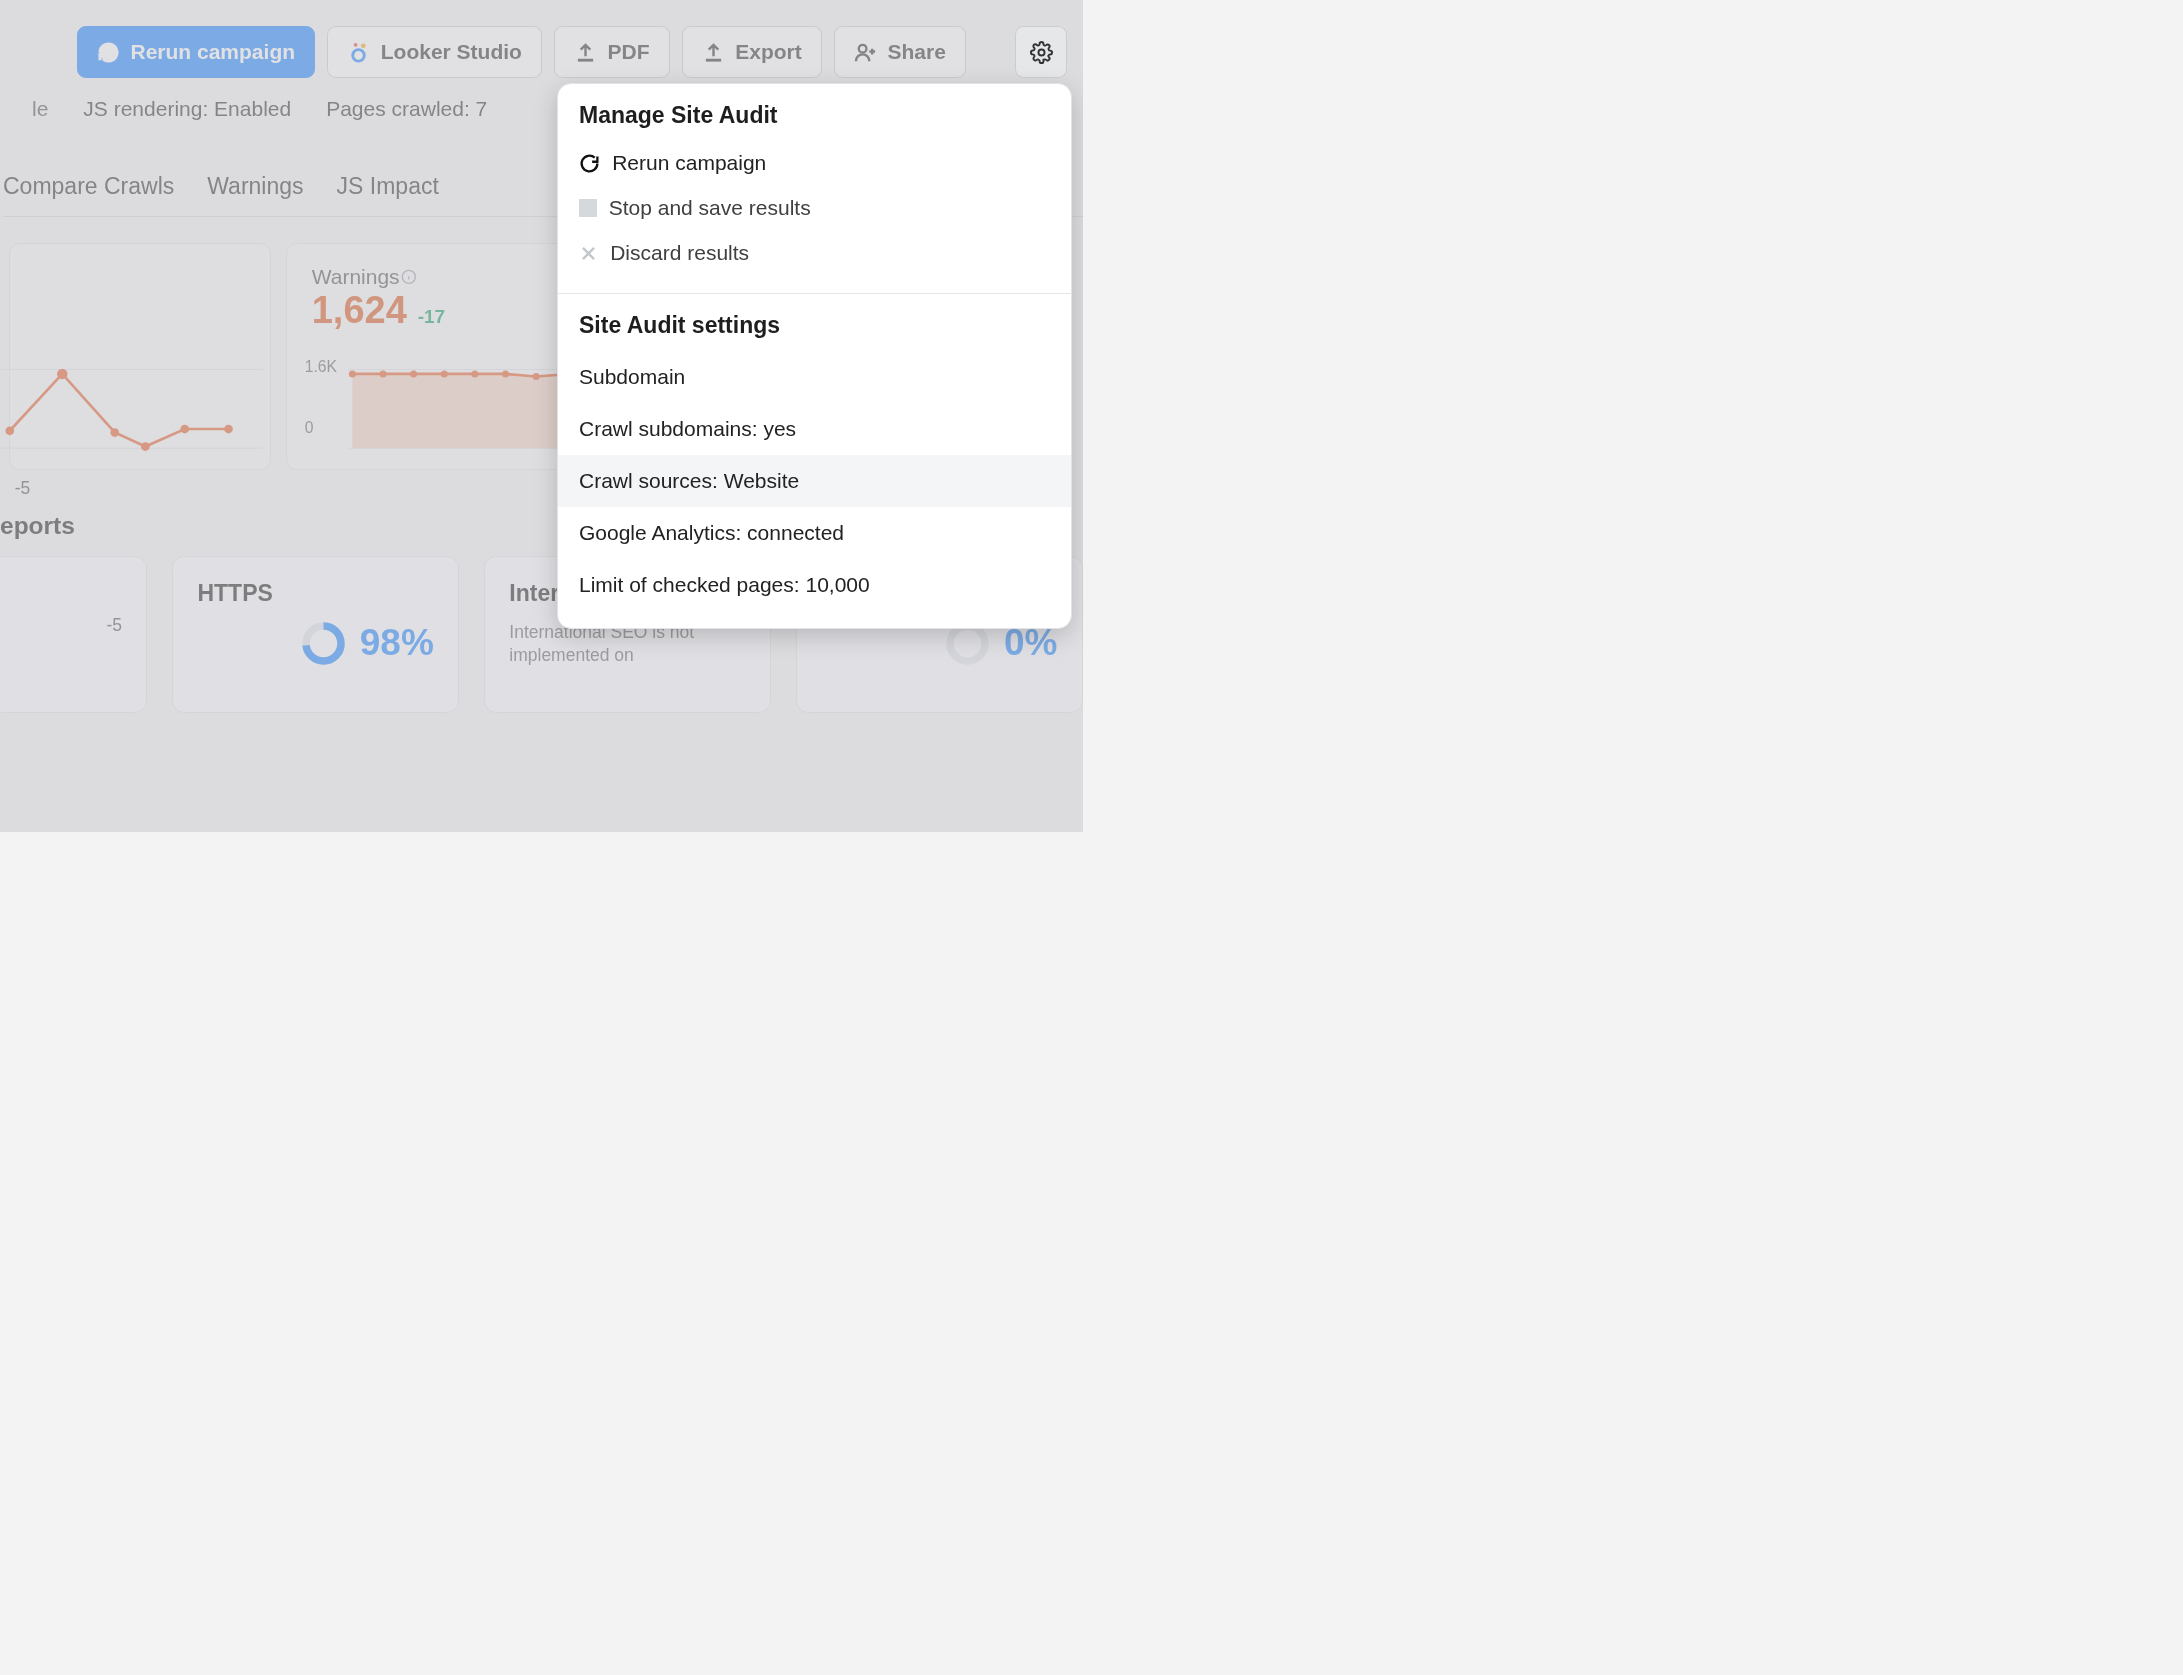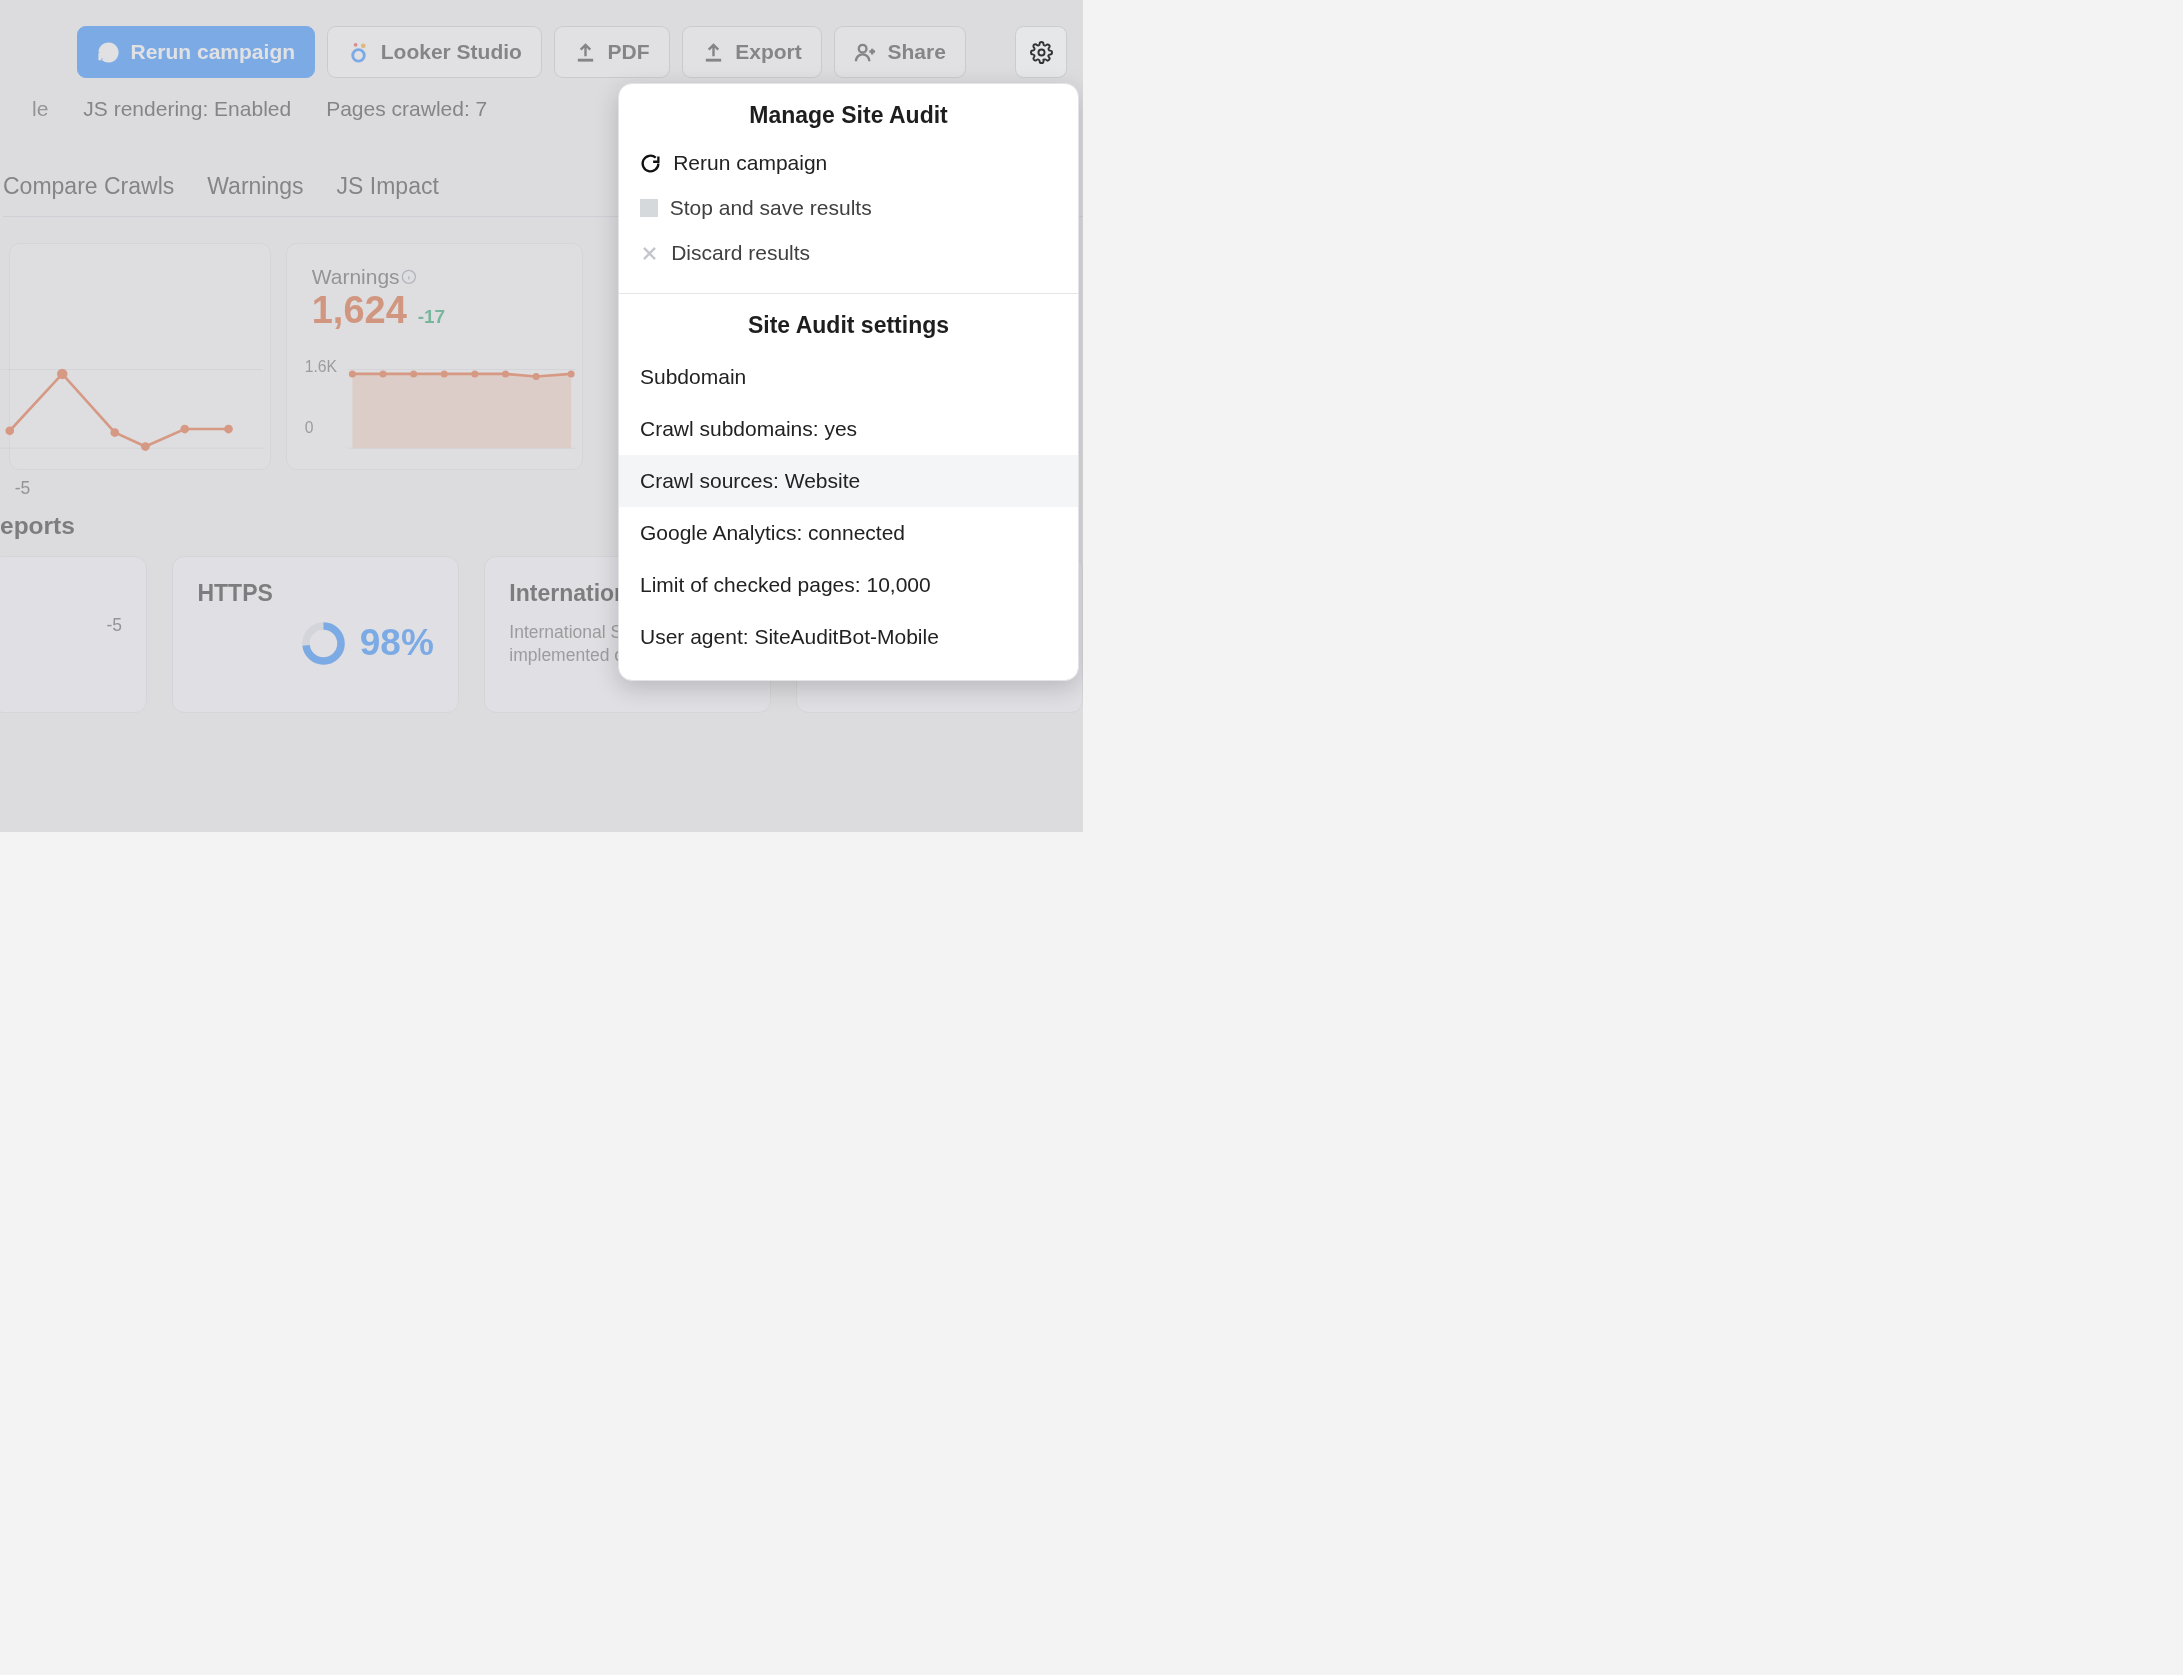--- a/index.html
+++ b/index.html
@@ -65,23 +65,23 @@
 .report-card.first { width:166px; padding-left:8.7px;}
 .report-title { font-size:23px; font-weight:600; color:#222; margin-bottom:14px;}
 .pct-wrap { display:flex; align-items:center; gap:14px;justify-content:flex-end;}
 .donut { width:45px; height:45px; }
 .pct { font-size:37px; font-weight:700; color:#1f86ff;}
 .desc { font-size:17.5px; color:#666; margin-top:10.5px; line-height:1.35;}
 .tiny-delta { font-size:17.5px; color:#555; }
 
 
 .popup {
-  position:absolute; top:83px; right:4px; width:461px;
+  position:absolute; top:83px; right:11px; width:515px;
   background:#fff; border-radius:14px; box-shadow:0 7px 24.5px rgba(0,0,0,0.18);
-  border:0.9px solid #e1e3e6; overflow:hidden;text-align:center;
+  border:0.9px solid #e1e3e6; overflow:hidden;
 }
 .popup-section { padding: 17.5px 21px; }
 .popup-head { font-size:23px; font-weight:700; margin-bottom:12.2px; }
 .popup-item { display:flex; align-items:center; gap:12.2px; font-size:21px; color:#222; padding:10.5px 0; cursor:pointer;}
 .popup-item.disabled { color:#404040; }
 .divider { height:0.9px; background:#e3e5e8;}
 .settings-list .popup-item { padding:14px 0; font-size:21px; }
 .settings-list .popup-item.hover { background:#f4f5f7; margin:0 -21px; padding-left:21px; padding-right:21px;}
 .stop-square { width:17.5px; height:17.5px; background:#d6d9dc; }
 
@@ -266,18 +266,15 @@
       </div>
     <div class="popup-item hover">
         <span>Crawl sources: Website</span>
       </div>
     <div class="popup-item">
         <span>Google Analytics: connected</span>
       </div>
     <div class="popup-item">
         <span>Limit of checked pages: 10,000</span>
       </div>
-    <div class="popup-item">
-        <span>User agent: SiteAuditBot-Mobile</span>
-      </div>
   </div>
 </div>
 
 
 </body></html>

